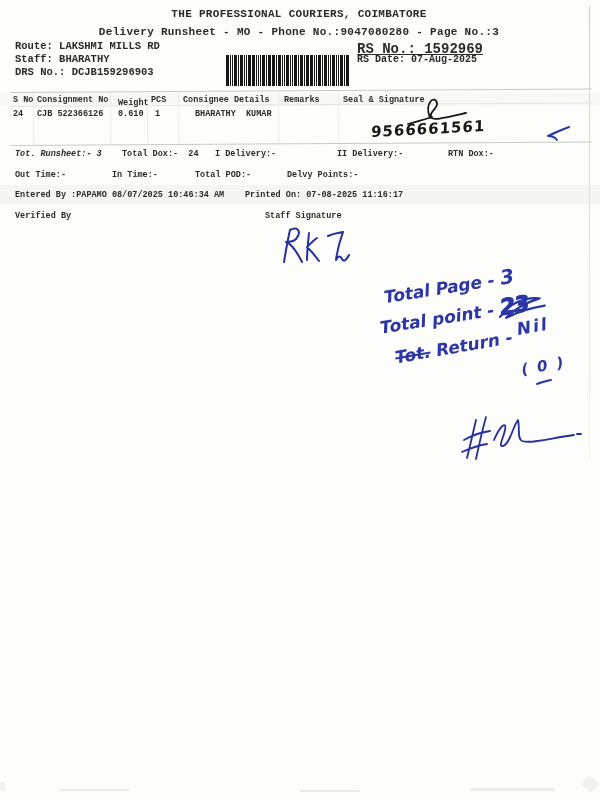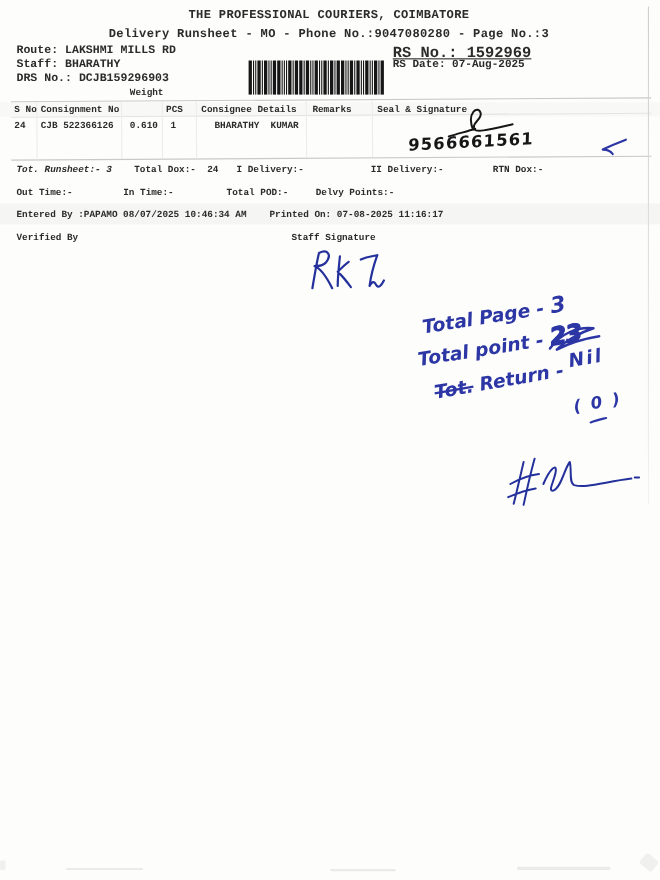--- a/index.html
+++ b/index.html
@@ -108,21 +108,21 @@
     <div class="vline" style="left:33px;top:93px;height:52px;"></div>
     <div class="vline" style="left:110px;top:93px;height:52px;"></div>
     <div class="vline" style="left:147px;top:93px;height:52px;"></div>
     <div class="vline" style="left:178px;top:93px;height:52px;"></div>
     <div class="vline" style="left:278px;top:93px;height:52px;"></div>
     <div class="vline" style="left:338px;top:93px;height:52px;"></div>
   </div>
 
   <div class="t sz-body" style="left:13px;top:95px;">S No</div>
   <div class="t sz-body" style="left:37px;top:95px;">Consignment No</div>
-  <div class="t sz-body" style="left:118px;top:79px;">Weight</div>
+  <div class="t sz-body" style="left:118px;top:98px;">Weight</div>
   <div class="t sz-body" style="left:151px;top:95px;">PCS</div>
   <div class="t sz-body" style="left:183px;top:95px;">Consignee Details</div>
   <div class="t sz-body" style="left:284px;top:95px;">Remarks</div>
   <div class="t sz-body" style="left:343px;top:95px;">Seal &amp; Signature</div>
 
   <div class="t sz-body" style="left:13px;top:109px;">24</div>
   <div class="t sz-body" style="left:37px;top:109px;">CJB 522366126</div>
   <div class="t sz-body" style="left:118px;top:109px;">0.610</div>
   <div class="t sz-body" style="left:155px;top:109px;">1</div>
   <div class="t sz-body" style="left:195px;top:109px;">BHARATHY  KUMAR</div>
@@ -137,21 +137,21 @@
   </svg>
 
   <div class="t sz-body" style="left:15px;top:149px;font-style:italic;">Tot. Runsheet:- 3</div>
   <div class="t sz-body" style="left:122px;top:149px;">Total Dox:-  24</div>
   <div class="t sz-body" style="left:215px;top:149px;">I Delivery:-</div>
   <div class="t sz-body" style="left:337px;top:149px;">II Delivery:-</div>
   <div class="t sz-body" style="left:448px;top:149px;">RTN Dox:-</div>
 
   <div class="t sz-body" style="left:15px;top:170px;">Out Time:-</div>
   <div class="t sz-body" style="left:112px;top:170px;">In Time:-</div>
-  <div class="t sz-body" style="left:206px;top:170px;text-align:center;">Total POD:-</div>
+  <div class="t sz-body" style="left:195px;top:170px;text-align:center;">Total POD:-</div>
   <div class="t sz-body" style="left:287px;top:170px;">Delvy Points:-</div>
 
   <div class="band" style="top:185px;height:19px;"></div>
   <div class="t sz-body" style="left:15px;top:190px;">Entered By :PAPAMO 08/07/2025 10:46:34 AM</div>
   <div class="t sz-body" style="left:245px;top:190px;">Printed On: 07-08-2025 11:16:17</div>
 
   <div class="t sz-body" style="left:15px;top:211px;">Verified By</div>
   <div class="t sz-body" style="left:265px;top:211px;">Staff Signature</div>
 
   <svg class="ink-svg" style="left:276px;top:224px;" width="80" height="45" viewBox="0 0 80 45">

